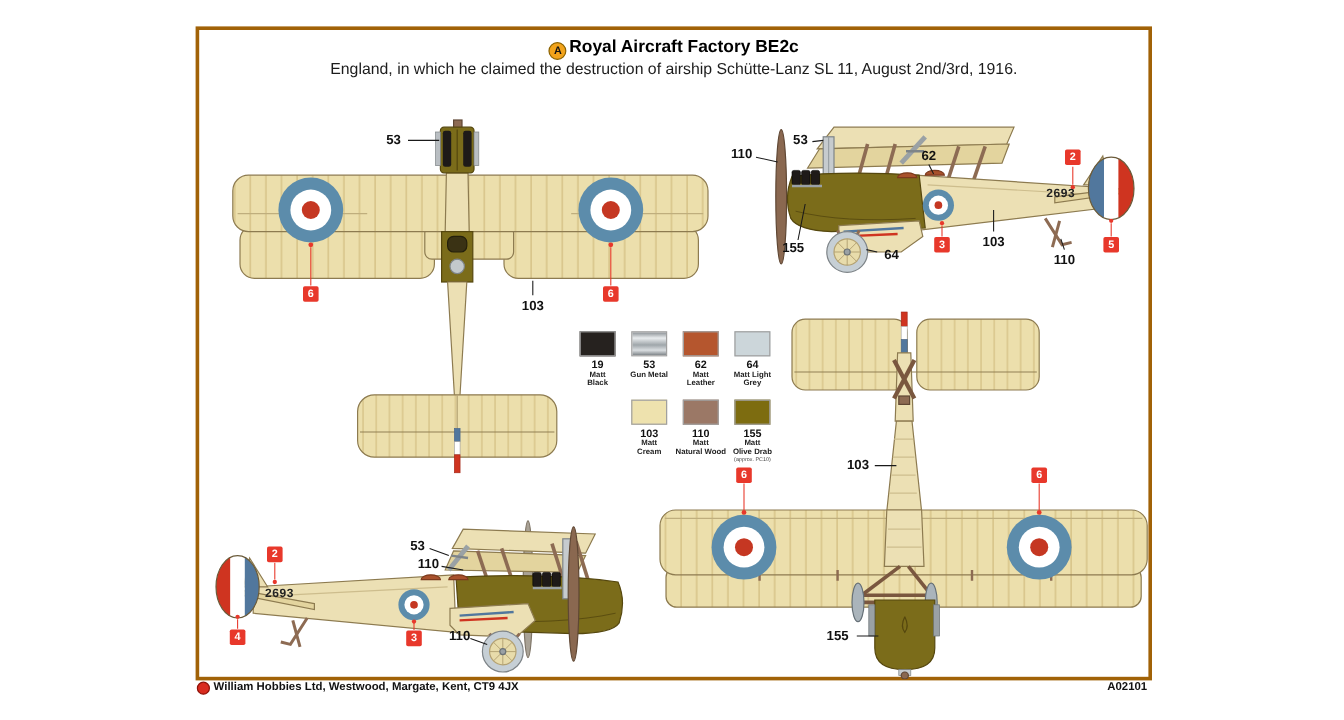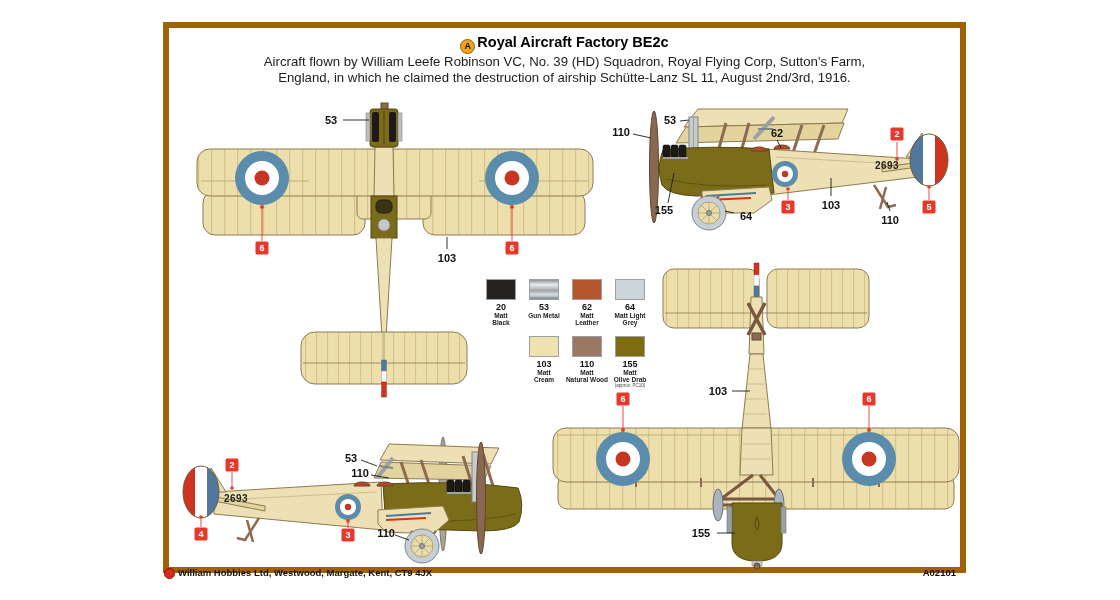--- a/index.html
+++ b/index.html
@@ -1,19 +1,19 @@
 <!DOCTYPE html>
 <html><head>
 <meta charset="utf-8">
 <style>
   html,body{margin:0;padding:0;background:#ffffff;}
   .page{position:relative;width:1120px;height:600px;background:#ffffff;overflow:hidden;
         font-family:"Liberation Sans",sans-serif;color:#111;}
   .sheet{position:absolute;left:163px;top:22px;width:791px;height:539px;background:#fff;
-         border:6px solid #a16207;}
+         border:3px solid #a16207;}
   
   .hdr{position:absolute;left:0;right:0;top:6px;text-align:center;}
   .title{font-size:14.5px;font-weight:bold;color:#000;}
   .badge{display:inline-block;width:13px;height:13px;border-radius:50%;background:#f2a31b;
          border:1px solid #8a6200;color:#111;font-size:9px;font-weight:bold;line-height:13px;
          text-align:center;vertical-align:-2px;margin-right:2px;}
   .sub{font-size:13.2px;line-height:14.6px;color:#1c1c1c;margin-top:1px;}
   
   .view{position:absolute;}
   .view svg{position:absolute;left:0;top:0;}
@@ -39,21 +39,20 @@
 </head>
 <body>
 
 <div class="page">
   <div class="sheet">
 
     <div class="hdr">
       <div class="title">
         <span class="badge">A</span><span>Royal Aircraft Factory BE2c</span>
       </div>
-      <div class="sub">Aircraft flown by William Leefe Robinson VC, No. 39 (HD) Squadron, Royal Flying Corp, Sutton's Farm,</div>
       <div class="sub">England, in which he claimed the destruction of airship Schütte-Lanz SL 11, August 2nd/3rd, 1916.</div>
     </div>
 
     <div class="view" style="left:10px;top:73px;width:430px;height:310px">
       <svg width="430" height="310" viewBox="0 0 430 310">
         <defs>
           <pattern id="rA" width="13" height="8" patternUnits="userSpaceOnUse">
             <rect width="13" height="8" fill="#ecdfac"></rect>
               <rect x="6" width="1.2" height="8" fill="#d6c287"></rect>
           </pattern>
@@ -397,21 +396,21 @@
       </svg>
       <div class="lbl" style="left:167px;top:132px">103</div>
       <div class="cbox" style="left:72px;top:140px">6</div>
       <div class="cbox" style="left:318px;top:140px">6</div>
       <div class="lbl" style="left:150px;top:274px">155</div>
     </div>
 
     <div>
       <div class="paint" style="left:332px;top:251px">
         <div class="swatch" style="background:#26221f"></div>
-        <div class="pcode">20</div>
+        <div class="pcode">19</div>
         <div class="pline">Matt</div>
         <div class="pline">Black</div>
       </div>
       <div class="paint" style="left:375px;top:251px">
         <div class="swatch" style="background:linear-gradient(180deg,#8d9397 0%,#e9ecee 25%,#9fa6aa 55%,#dadee1 78%,#7e8488 100%)"></div>
         <div class="pcode">53</div>
         <div class="pline">Gun Metal</div>
       </div>
       <div class="paint" style="left:418px;top:251px">
         <div class="swatch" style="background:#b5562e"></div>

